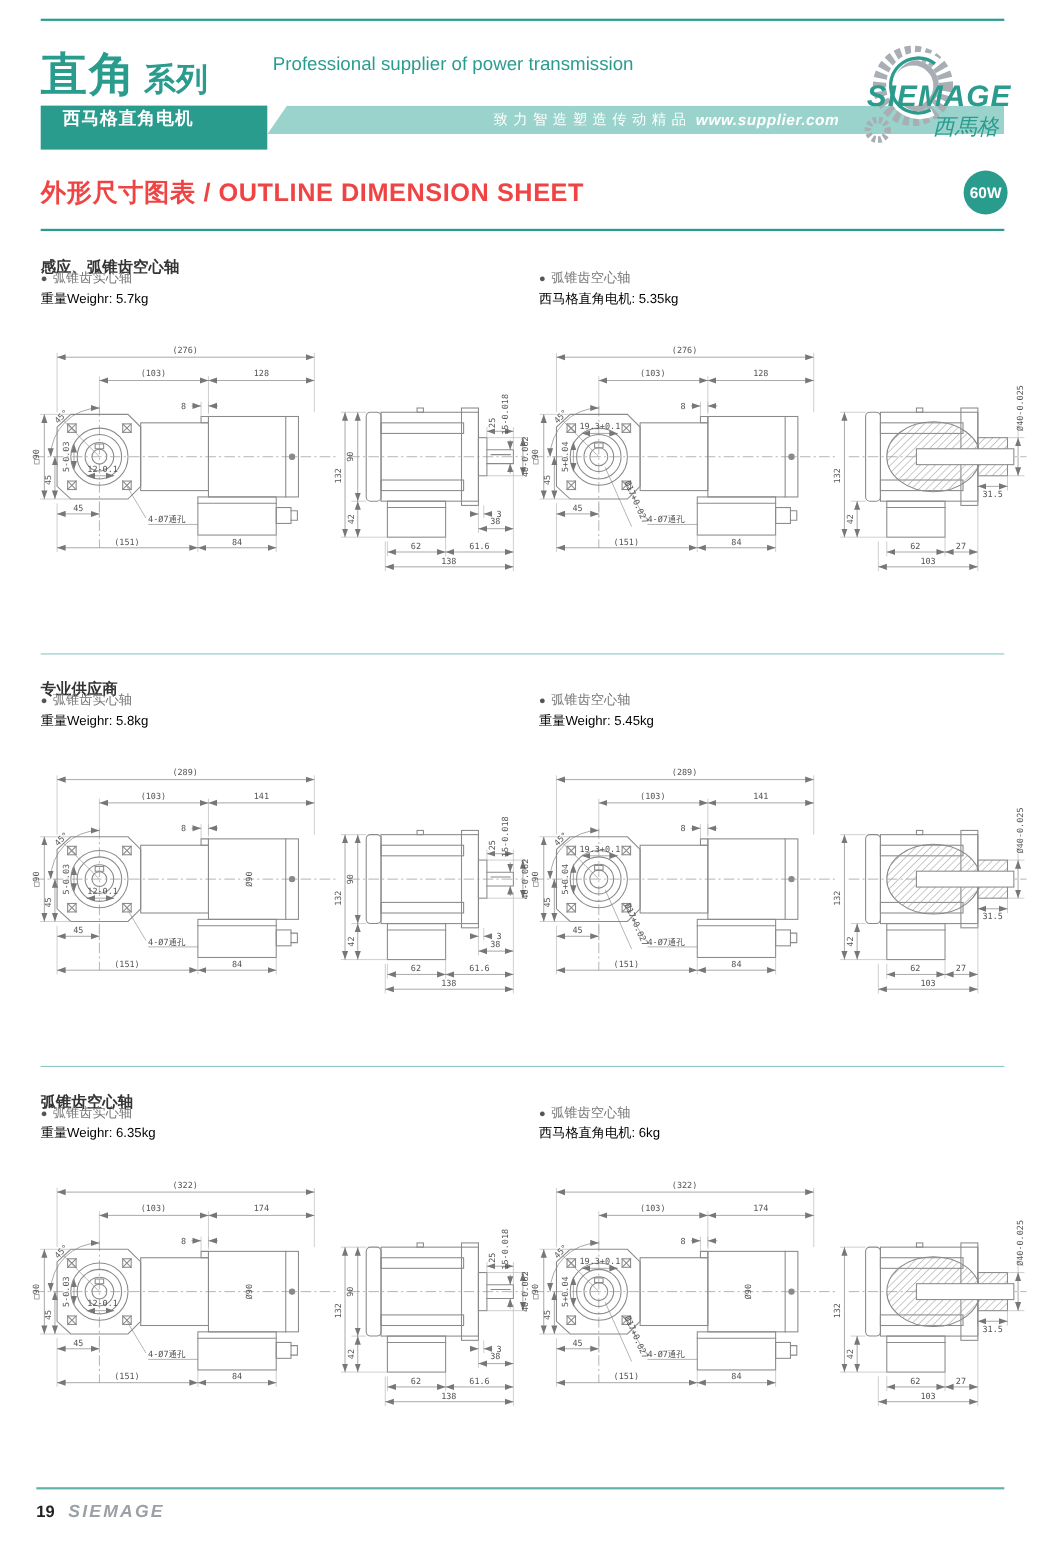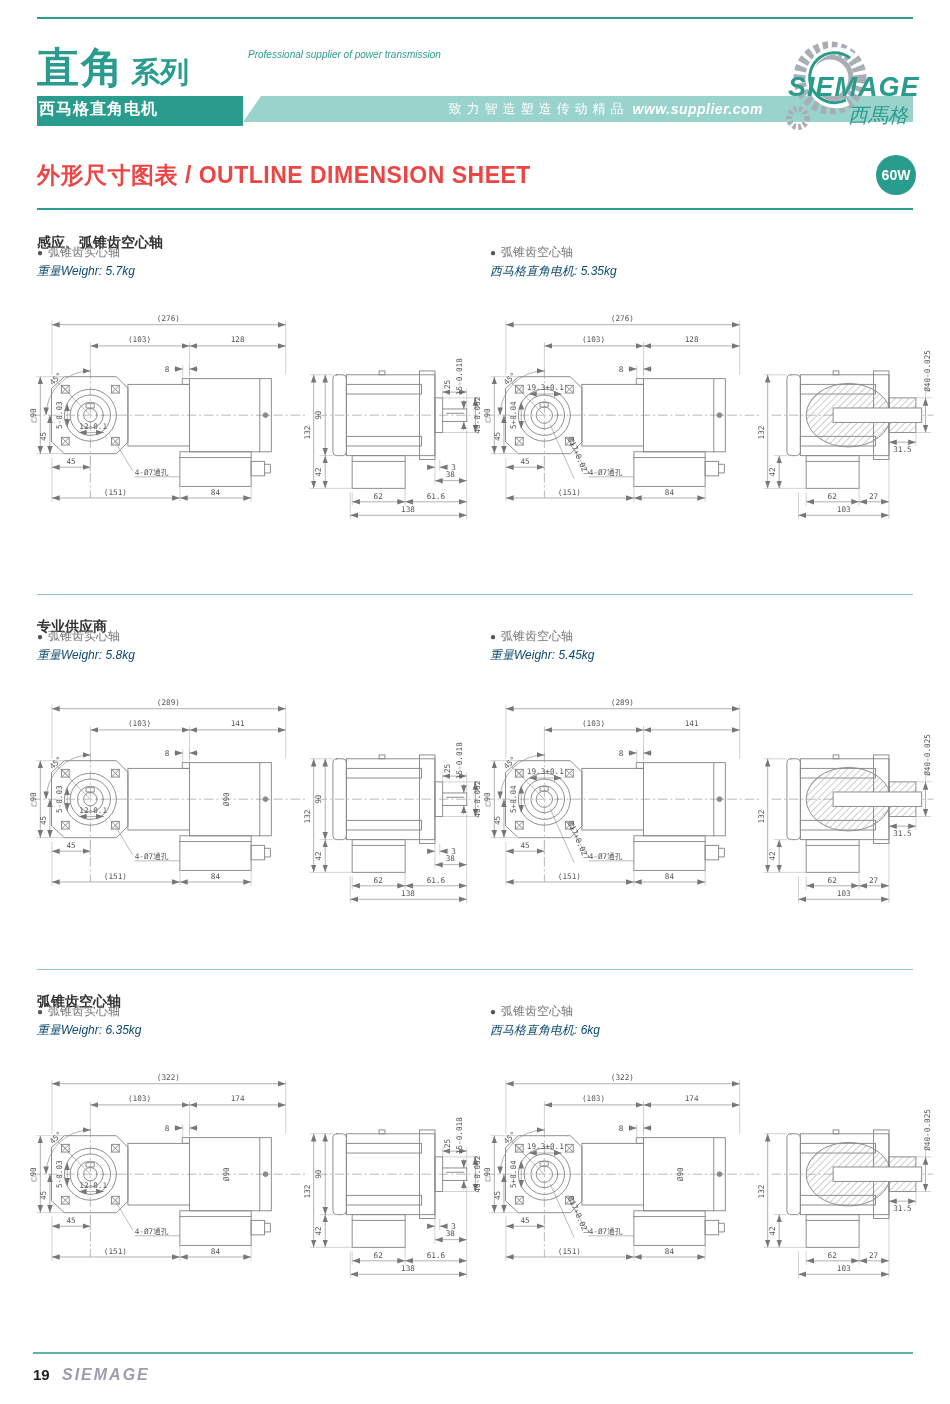--- a/index.html
+++ b/index.html
@@ -3,45 +3,45 @@
 <meta charset="utf-8">
 <style>
   html,body{margin:0;padding:0;background:#e8e8e8;font-family:"Liberation Sans",sans-serif;}
   .page{position:relative;width:950px;height:1404px;background:#ffffff;margin:0 auto;overflow:hidden;}
   .abs{position:absolute;}
   
   .rule-top{left:37px;top:17px;width:876px;height:2px;background:#2a9c8e;}
   .brand{left:37px;top:40px;color:#2a9c8e;white-space:nowrap;}
   .brand-cn{font-size:42px;font-weight:bold;letter-spacing:2px;}
   .brand-sx{font-size:29px;margin-left:6px;font-weight:bold;}
-  .brand-bar{left:37px;top:96px;width:206px;height:30px;background:#2a9c8e;color:#fff;
-             font-size:16px;font-weight:bold;line-height:26px;padding-left:2px;box-sizing:border-box;letter-spacing:1px;}
+  .brand-bar{left:37px;top:96px;width:206px;height:40px;background:#2a9c8e;color:#fff;
+             font-size:16px;font-weight:bold;line-height:26px;padding-left:20px;box-sizing:border-box;letter-spacing:1px;}
   .strip{left:243px;top:96px;width:670px;height:26px;background:#99d3cc;
          clip-path:polygon(18px 0,100% 0,100% 100%,0 100%);}
   .strip-inner{position:absolute;right:150px;top:0;height:26px;display:flex;align-items:center;gap:4px;color:#fff;white-space:nowrap;}
   .motto{font-size:13px;letter-spacing:5px;}
   .website{font-size:14px;font-weight:bold;font-style:italic;letter-spacing:.5px;}
   .slogan{left:248px;top:48px;color:#2a9c8e;line-height:1.35;}
   .slogan .l1{font-size:17px;}
-  .slogan .l2{font-size:10px;font-style:italic;}
+  .slogan .l2{font-size:17px;}
   .logo{left:786px;top:30px;width:132px;height:100px;}
   
   .title{left:37px;top:160px;font-size:23px;font-weight:bold;color:#ef4444;letter-spacing:.5px;}
   .badge{left:876px;top:155px;width:40px;height:40px;border-radius:50%;background:#2a9c8e;color:#fff;
          font-size:14px;font-weight:bold;display:flex;align-items:center;justify-content:center;}
   .rule-title{left:37px;top:208px;width:876px;height:2px;background:#2a9c8e;}
   .divider{left:37px;width:876px;height:1px;background:#8cc8c1;}
   
   .sec{position:absolute;left:37px;width:876px;}
   .sec-h{position:absolute;left:0;top:0;font-size:14px;font-weight:bold;color:#333;}
   .grp{position:absolute;top:0;width:430px;}
   .g0{left:0;} .g1{left:453px;}
   .bl{position:absolute;top:24px;left:0;font-size:12px;color:#777;white-space:nowrap;}
   .bl .dot{color:#555;font-size:10px;margin-right:5px;}
-  .wt{position:absolute;top:43px;left:0;font-size:12px;color:#0c4a6e;white-space:nowrap;font-style:italic;}
+  .wt{position:absolute;top:43px;left:0;font-size:12px;color:#000000;white-space:nowrap;}
   .drawing{position:absolute;top:72px;width:462px;height:236px;}
   .d0{left:-14px;}
   .draw-svg{width:462px;height:231px;overflow:visible;}
   .oln{stroke:#8a8a8a;fill:none;stroke-width:1;stroke-linecap:square;}
   .cl{stroke:#9a9a9a;stroke-width:.7;stroke-dasharray:10 3 2 3;fill:none;}
   .xln{stroke:#b3b3b3;stroke-width:.6;fill:none;}
   .dl,.dh{stroke:#8a8a8a;stroke-width:.7;fill:none;}
   .thin{stroke:#8a8a8a;stroke-width:.6;fill:none;}
   .dt{font-family:"DejaVu Sans Mono",monospace;font-size:8px;fill:#555;stroke:none;}
   

